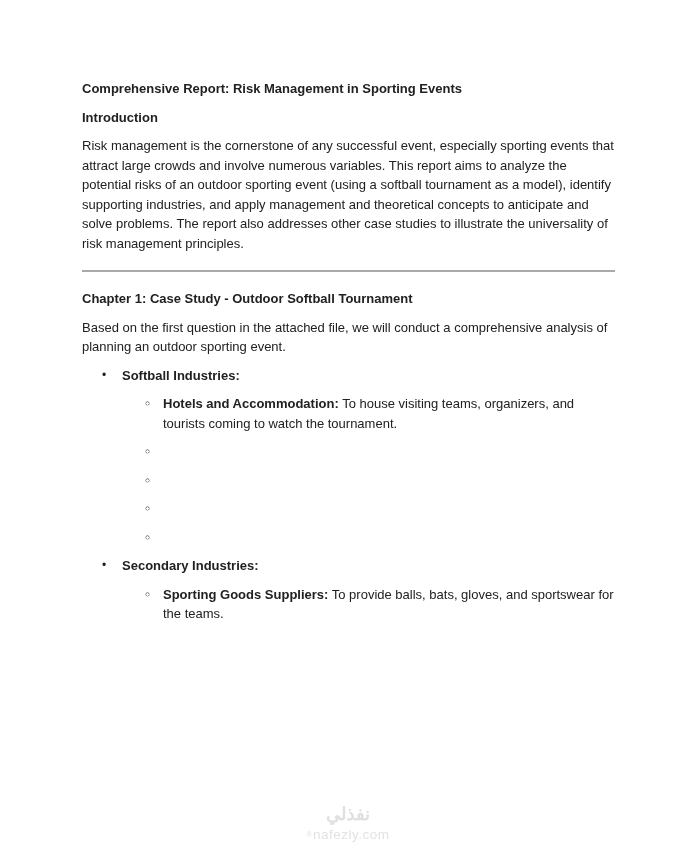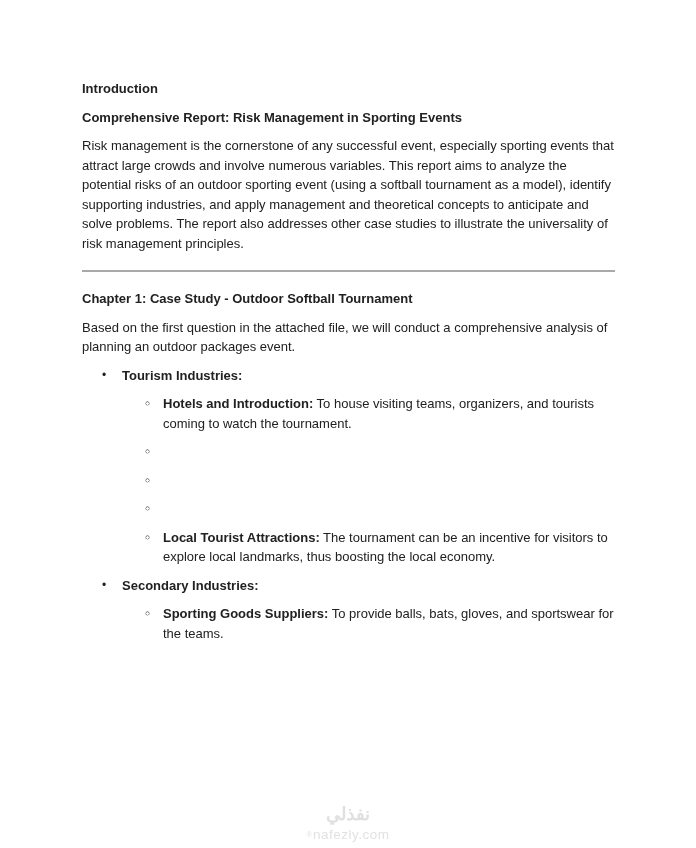--- a/index.html
+++ b/index.html
@@ -58,59 +58,58 @@
     font-size: 7px;
     vertical-align: top;
     margin-right: 1px;
   }
 </style>
 </head>
 <body>
 
 <div class="page">
 
+  <div class="block h">Comprehensive Report: Risk Management in Sporting Events</div>
+
   <div class="block h">Introduction</div>
-
-  <div class="block h">Comprehensive Report: Risk Management in Sporting Events</div>
 
   <p class="block">Risk management is the cornerstone of any successful event, especially sporting events that attract large crowds and involve numerous variables. This report aims to analyze the potential risks of an outdoor sporting event (using a softball tournament as a model), identify supporting industries, and apply management and theoretical concepts to anticipate and solve problems. The report also addresses other case studies to illustrate the universality of risk management principles.</p>
 
   <hr class="divider">
 
   <div class="block h">Chapter 1: Case Study - Outdoor Softball Tournament</div>
 
-  <p class="block">Based on the first question in the attached file, we will conduct a comprehensive analysis of planning an outdoor packages event.</p>
+  <p class="block">Based on the first question in the attached file, we will conduct a comprehensive analysis of planning an outdoor sporting event.</p>
 
 
 
   <div class="li l1 block">
     <span class="m1">•</span>
-    <span class="txt h">Tourism Industries:</span>
+    <span class="txt h">Softball Industries:</span>
   </div>
 
   <div class="li l2 block">
     <span class="m2">○</span>
-    <span class="txt"><span class="b">Hotels and Introduction:</span><span> To house visiting teams, organizers, and tourists coming to watch the tournament.</span></span>
+    <span class="txt"><span class="b">Hotels and Accommodation:</span><span> To house visiting teams, organizers, and tourists coming to watch the tournament.</span></span>
   </div>
 
   <div class="li l2 block">
     <span class="m2">○</span>
   </div>
 
   <div class="li l2 block">
     <span class="m2">○</span>
   </div>
 
   <div class="li l2 block">
     <span class="m2">○</span>
   </div>
 
   <div class="li l2 block">
     <span class="m2">○</span>
-    <span class="txt"><span class="b">Local Tourist Attractions:</span><span> The tournament can be an incentive for visitors to explore local landmarks, thus boosting the local economy.</span></span>
   </div>
 
   <div class="li l1 block">
     <span class="m1">•</span>
     <span class="txt h">Secondary Industries:</span>
   </div>
 
   <div class="li l2 block">
     <span class="m2">○</span>
     <span class="txt"><span class="b">Sporting Goods Suppliers:</span><span> To provide balls, bats, gloves, and sportswear for the teams.</span></span>

